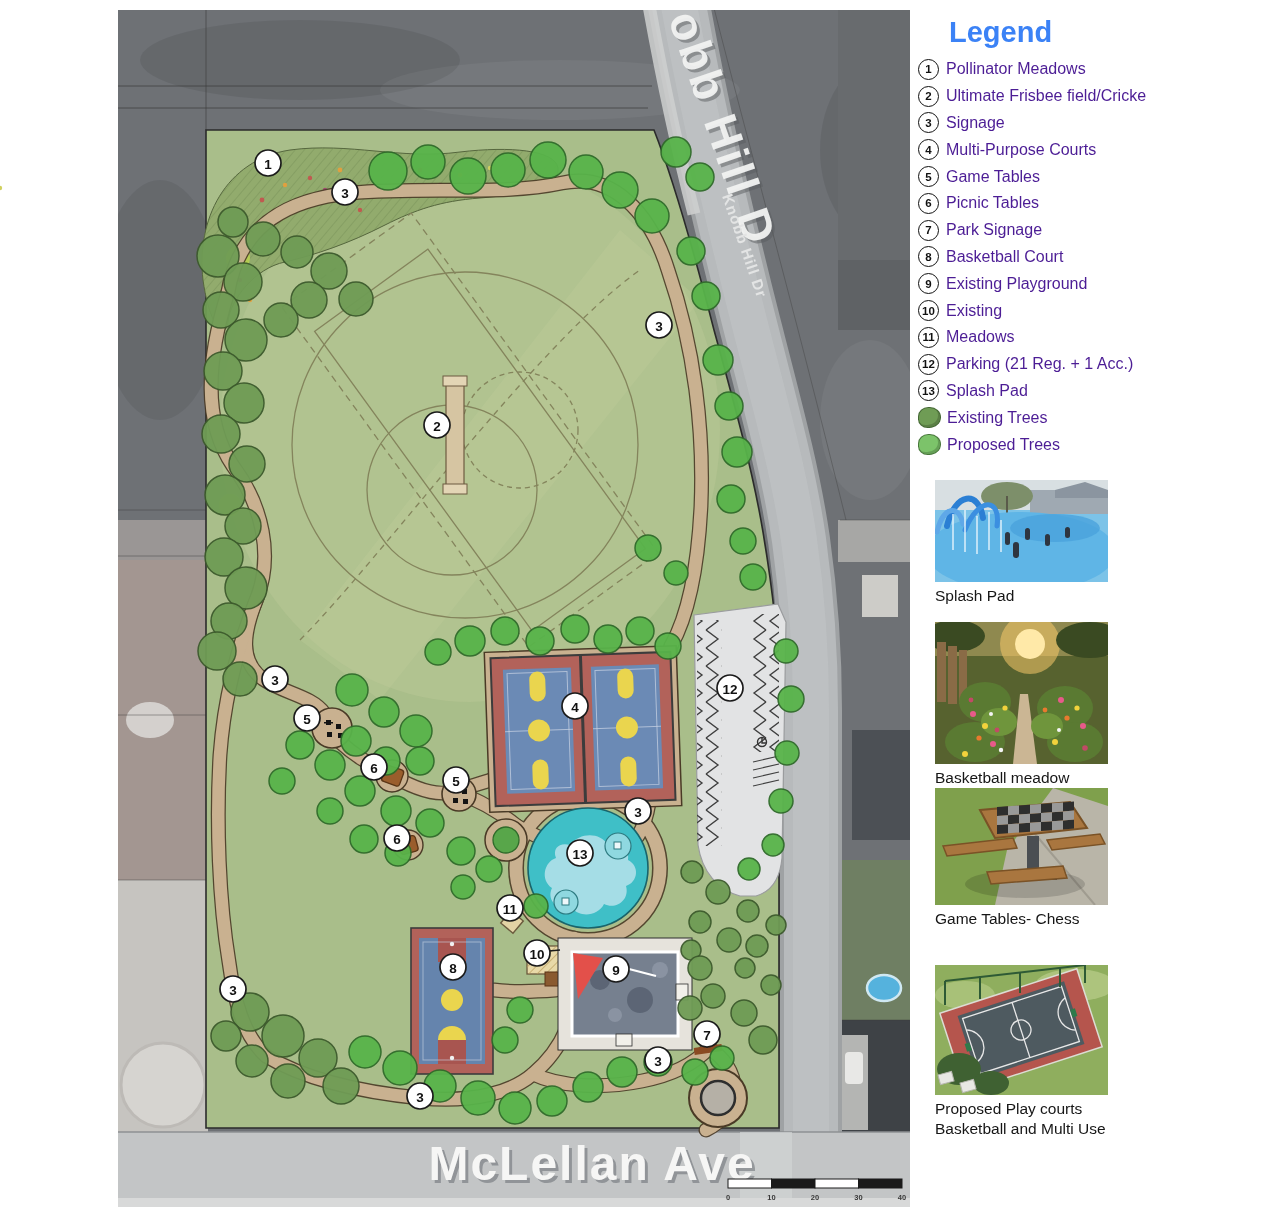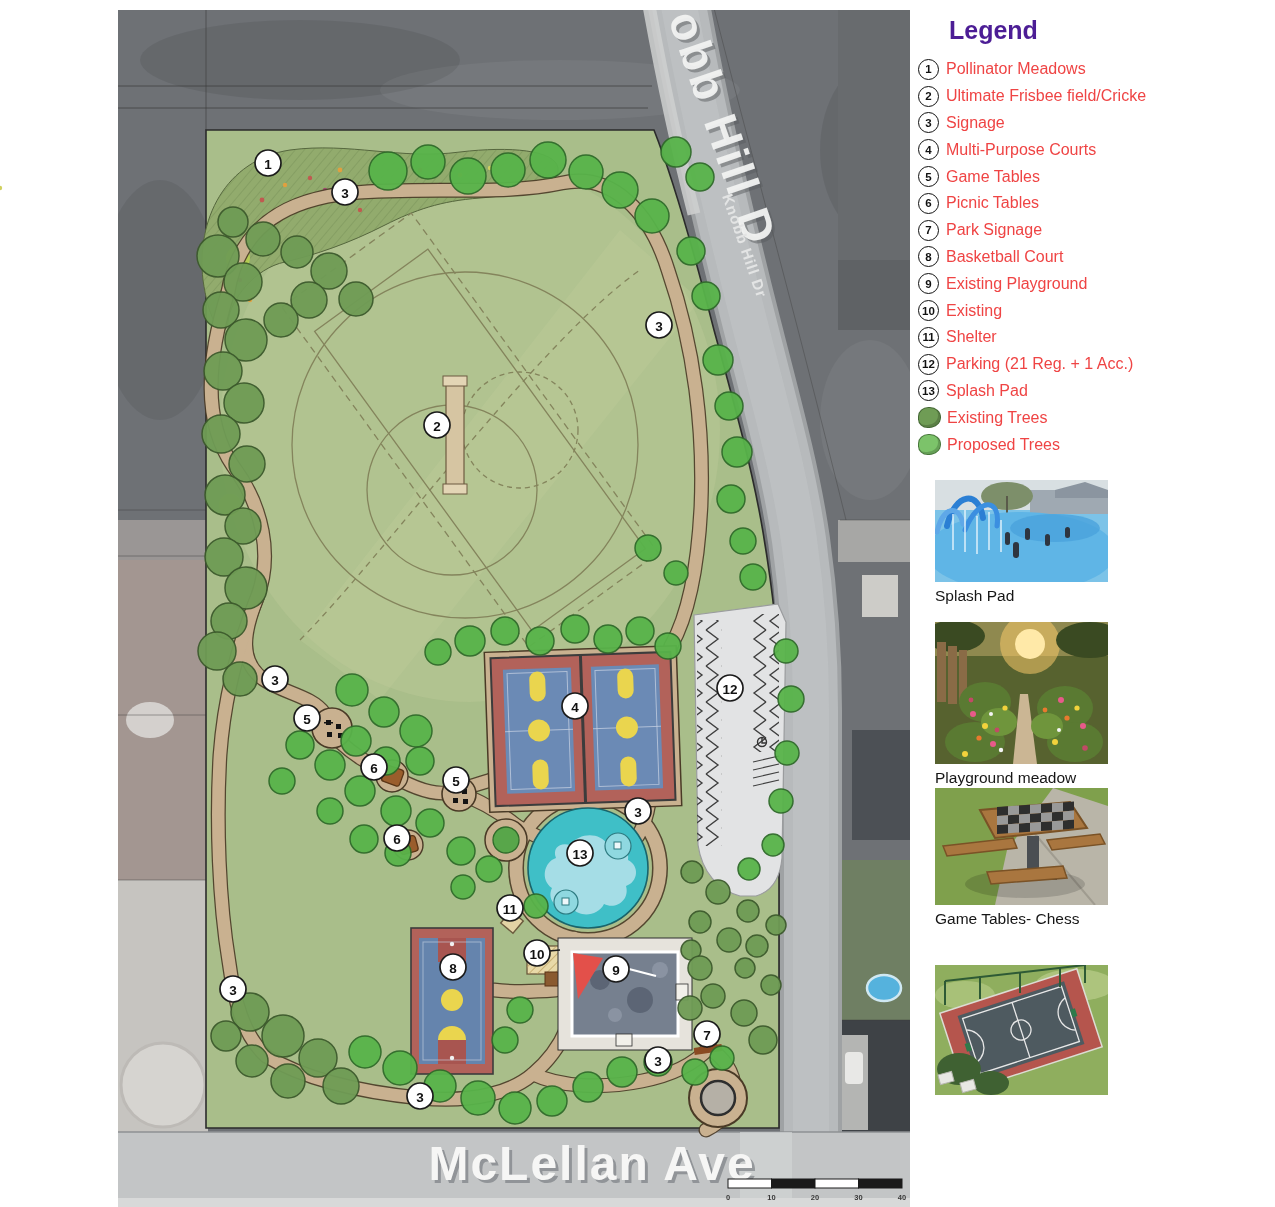--- a/index.html
+++ b/index.html
@@ -1,27 +1,27 @@
 <!DOCTYPE html>
 <html><head>
 <meta charset="utf-8">
 <style>
   html,body{margin:0;padding:0;background:#fff;}
   .canvas{position:relative;width:1275px;height:1207px;background:#fff;overflow:hidden;
           font-family:"Liberation Sans",sans-serif;}
   #map-svg{position:absolute;left:0;top:0;}
   
   .legend{position:absolute;left:912px;top:10px;width:362px;height:462px;}
-  .legend h2{position:absolute;left:37px;top:6px;margin:0;font-size:25px;font-weight:bold;color:#4c1d95;}
+  .legend h2{position:absolute;left:37px;top:6px;margin:0;font-size:29px;font-weight:bold;color:#3b82f6;}
   .legend-list{position:absolute;left:6px;top:46px;display:flex;flex-direction:column;}
   .leg-row{display:flex;align-items:center;height:26.8px;white-space:nowrap;}
   .leg-num{width:19px;height:19px;border:1.6px solid #111;border-radius:50%;display:flex;
            align-items:center;justify-content:center;font-size:11.5px;font-weight:bold;
            margin-right:7px;flex:none;color:#111;background:#fff;}
-  .leg-label{font-size:16px;color:#ef4444;}
+  .leg-label{font-size:16px;color:#4c1d95;}
   .leg-tree{width:21px;height:19px;border-radius:48% 52% 55% 45%;margin-right:6px;flex:none;
             box-shadow:inset -2px -2px 0 rgba(0,0,0,.18);}
   
   .photo-card{position:absolute;left:935px;width:173px;}
   .photo-card svg{display:block;}
   .caption{font-size:15.5px;color:#161616;margin-top:4px;white-space:pre-line;line-height:1.3;}
 </style>
 </head>
 <body>
 
@@ -563,21 +563,21 @@
         <div class="leg-row">
           <span class="leg-num">9</span>
           <span class="leg-label">Existing Playground</span>
         </div>
         <div class="leg-row">
           <span class="leg-num">10</span>
           <span class="leg-label">Existing</span>
         </div>
         <div class="leg-row">
           <span class="leg-num">11</span>
-          <span class="leg-label">Shelter</span>
+          <span class="leg-label">Meadows</span>
         </div>
         <div class="leg-row">
           <span class="leg-num">12</span>
           <span class="leg-label">Parking (21 Reg. + 1 Acc.)</span>
         </div>
         <div class="leg-row">
           <span class="leg-num">13</span>
           <span class="leg-label">Splash Pad</span>
         </div>
         <div class="leg-row">
@@ -668,21 +668,21 @@
           <circle cx="62" cy="108" r="2.4"></circle>
           <circle cx="150" cy="126" r="2.8"></circle>
           <circle cx="36" cy="78" r="2.4"></circle>
         </g>
     <g fill="#f5f5f5">
           <circle cx="56" cy="92" r="2"></circle>
           <circle cx="124" cy="108" r="2"></circle>
           <circle cx="66" cy="128" r="2.2"></circle>
         </g>
   </svg>
-  <div class="caption">Playground meadow</div>
+  <div class="caption">Basketball meadow</div>
 </div>
 
 <div class="photo-card" style="top:788px">
   <svg width="173" height="117" viewBox="0 0 173 117">
     <rect width="173" height="117" fill="#7fa04c"></rect>
     <polygon points="60,117 173,117 173,18 118,0 72,62" fill="#b9b5a8"></polygon>
     <line x1="95" y1="40" x2="160" y2="117" stroke="#a09c90" stroke-width="2"></line>
     <ellipse cx="90" cy="96" rx="60" ry="14" fill="#000" opacity="0.15"></ellipse>
     <polygon points="45,22 135,14 152,40 60,50" fill="#a9763f" stroke="#7a5226" stroke-width="2"></polygon>
     <g transform="translate(62,19) skewY(-4)">
@@ -749,15 +749,17 @@
     </g>
     <g fill="#3f6132">
           <ellipse cx="24" cy="104" rx="22" ry="16"></ellipse>
           <ellipse cx="56" cy="118" rx="18" ry="12"></ellipse>
         </g>
     <g fill="#e8e8e4" stroke="#b5b5ae">
           <rect x="4" y="108" width="14" height="10" transform="rotate(-15 11 113)"></rect>
           <rect x="26" y="116" width="14" height="10" transform="rotate(-15 33 121)"></rect>
         </g>
   </svg>
+  <div class="caption">Proposed Play courts
+Basketball and Multi Use</div>
 </div>
 
 </div>
 
 </body></html>

